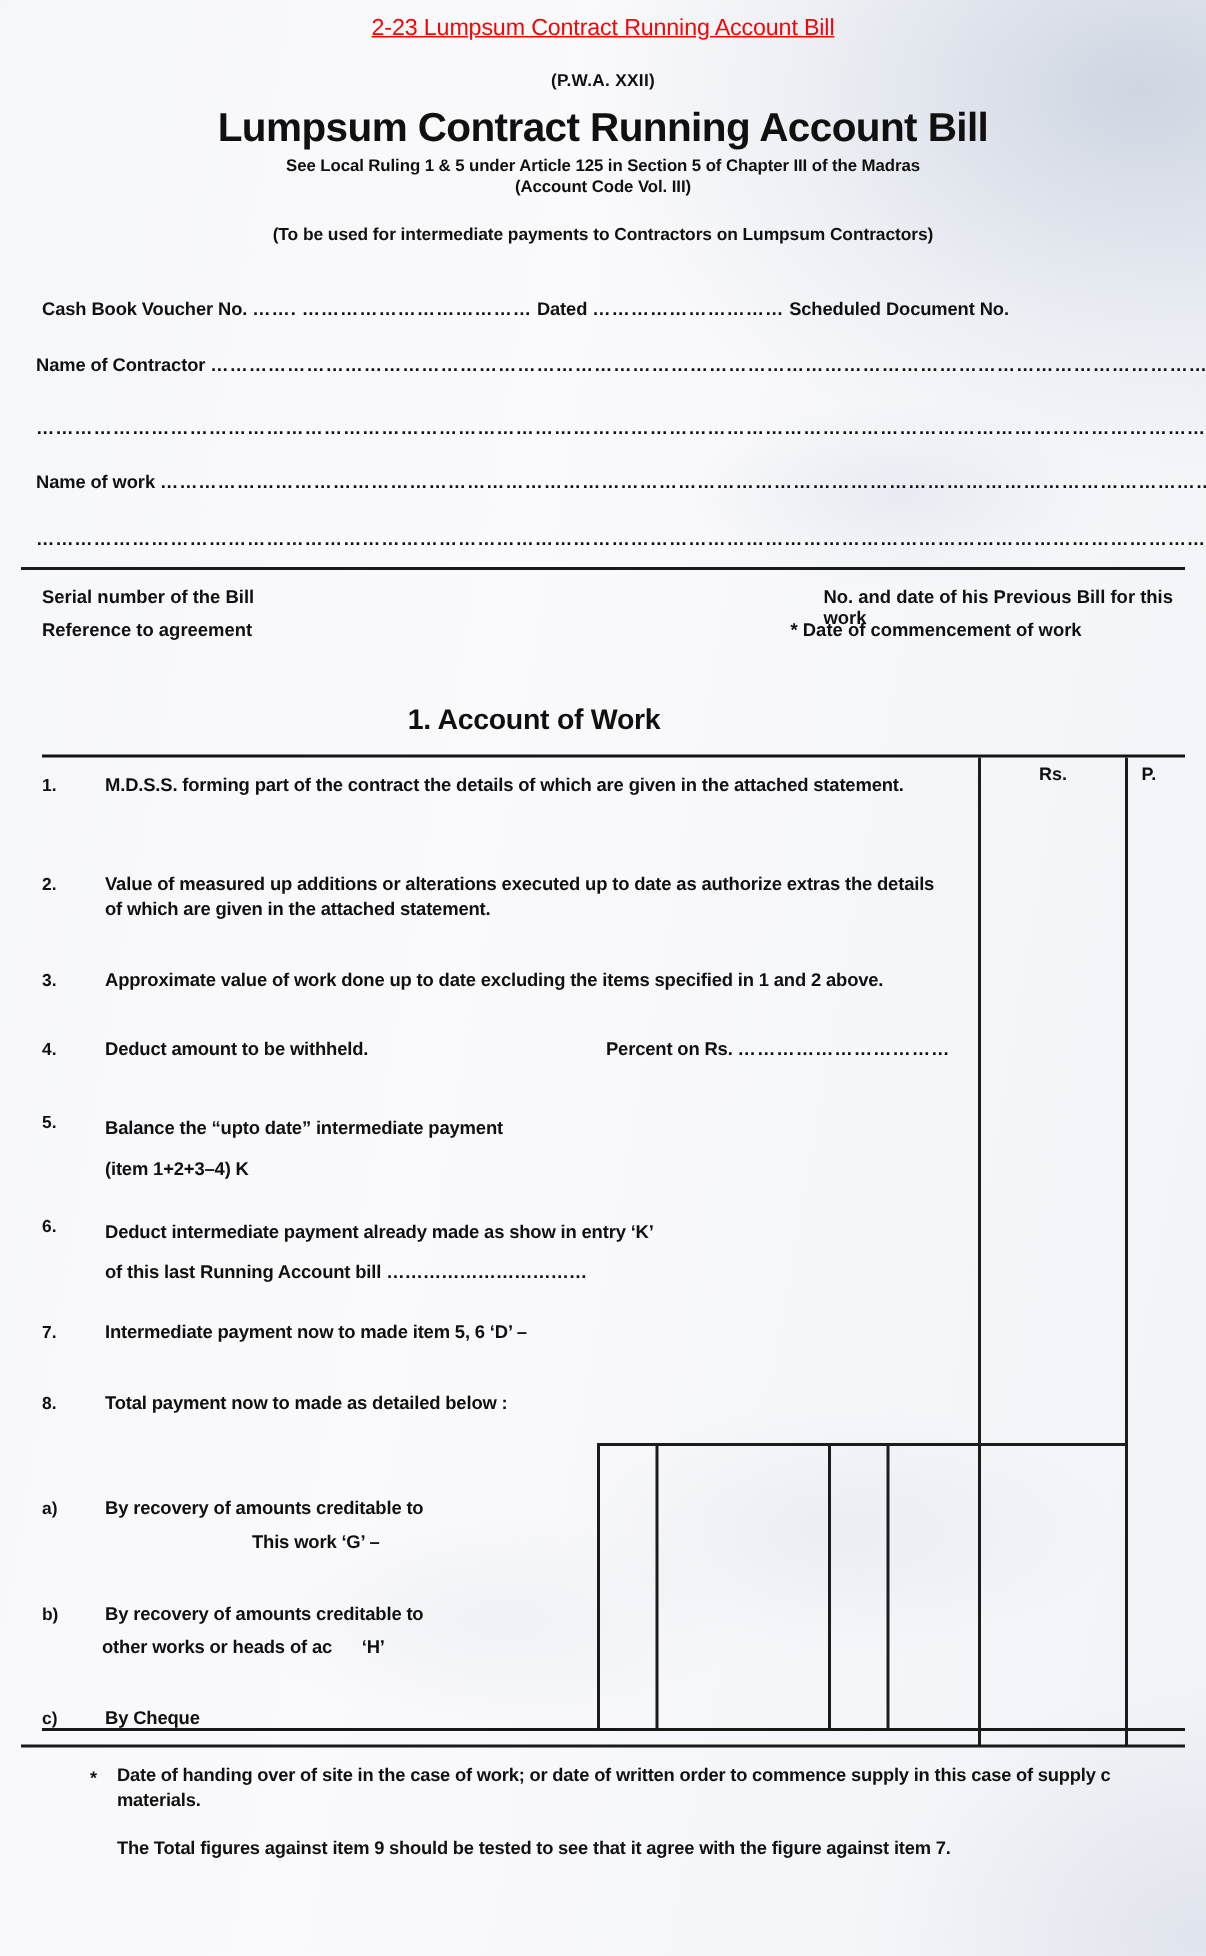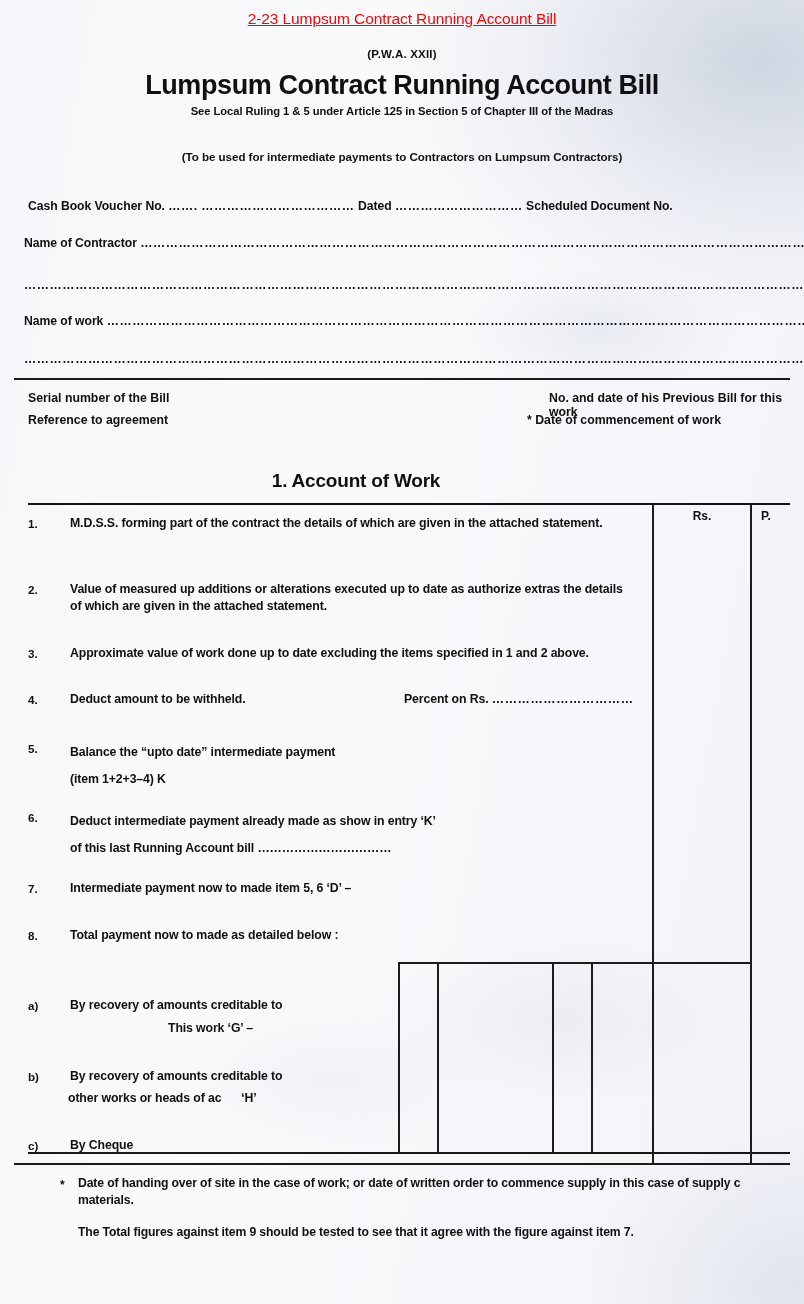--- a/index.html
+++ b/index.html
@@ -155,20 +155,21 @@
 
 <div id="page">
 <div class="layer">
 
   <div class="abs catalog-title">2-23 Lumpsum Contract Running Account Bill</div>
 
   <div class="abs pwa">(P.W.A. XXII)</div>
   <div class="abs main-title">Lumpsum Contract Running Account Bill</div>
   <div class="abs see-ruling">
     <div>See Local Ruling 1 &amp; 5 under Article 125 in Section 5 of Chapter III of the Madras</div>
+    <div>(Account Code Vol. III)</div>
   </div>
   <div class="abs to-be-used">(To be used for intermediate payments to Contractors on Lumpsum Contractors)</div>
 
   <div class="abs fieldline row-voucher">
     <span>Cash Book Voucher No.</span>
     <span class="dots">…….</span>
     <span class="dots">………………………………</span>
     <span>Dated</span>
     <span class="dots">…………………………</span>
     <span>Scheduled Document No.</span>

